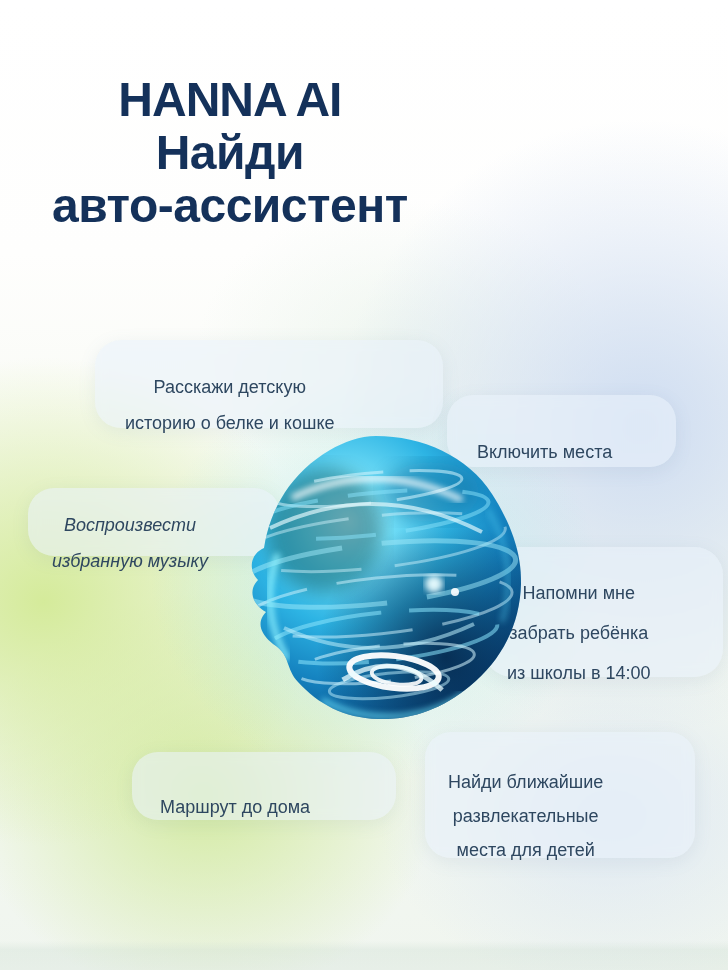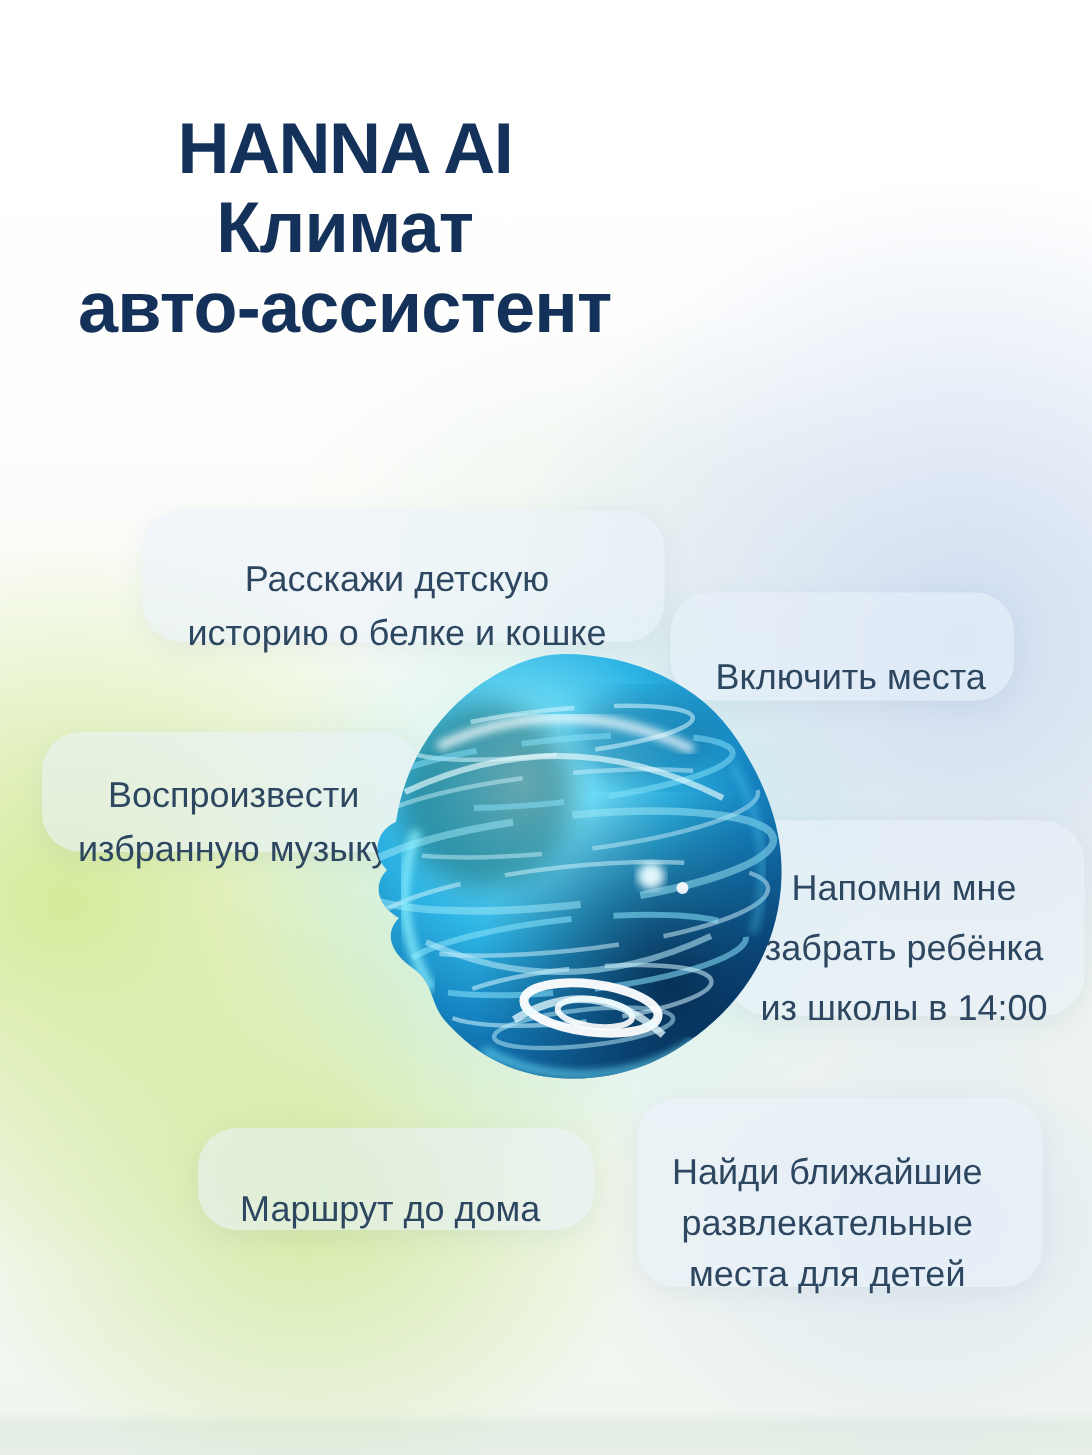--- a/index.html
+++ b/index.html
@@ -34,46 +34,46 @@
     position:absolute;
     display:flex;align-items:center;
     background:rgba(233,242,250,0.58);
     border-radius:26px;
     box-shadow:0 4px 18px rgba(100,130,160,0.10);
     backdrop-filter:blur(6px);
   }
   .bubble .label{
     white-space:pre-line;
     color:#2e4760;
-    font-size:24px;
+    font-size:18px;
     line-height:36px;
     margin-top:42px;
   }
   .b-story  {left:95px; top:340px;width:318px;height:88px; padding:0 0 0 30px;}
   .b-screen {left:447px;top:395px;width:199px;height:72px; padding:0 0 0 30px;}
-  .b-music  {left:28px; top:488px;width:228px;height:80px; padding:0 0 0 24px;}
+  .b-music  {left:28px; top:488px;width:228px;height:68px; padding:0 0 0 24px;font-style:italic;}
   .b-remind {left:484px;top:547px;width:216px;height:130px;padding:0 0 0 23px;border-radius:28px;}
   .b-remind .label{line-height:40px;}
   .b-climate{left:55px; top:637px;width:274px;height:86px; padding:0 0 0 27px;}
   .b-climate .label{line-height:37px;}
   .b-route  {left:132px;top:752px;width:236px;height:68px; padding:0 0 0 28px;}
   .b-places {left:425px;top:732px;width:247px;height:126px;padding:0 0 0 23px;}
   .b-places .label{line-height:34px;}
   .orb{
     position:absolute;left:226px;top:432px;width:300px;height:290px;
   }
 </style>
 </head>
 <body>
 
 <div class="canvas">
 
   <div class="title">
     <div class="brand">HANNA AI</div>
-    <div class="sub">Климат</div>
+    <div class="sub">Найди</div>
     <div class="sub">авто-ассистент</div>
   </div>
 
   <div class="bubble b-story">
     <span class="label">Расскажи детскую
 историю о белке и кошке</span>
   </div>
   <div class="bubble b-screen">
     <span class="label">Включить места</span>
   </div>

